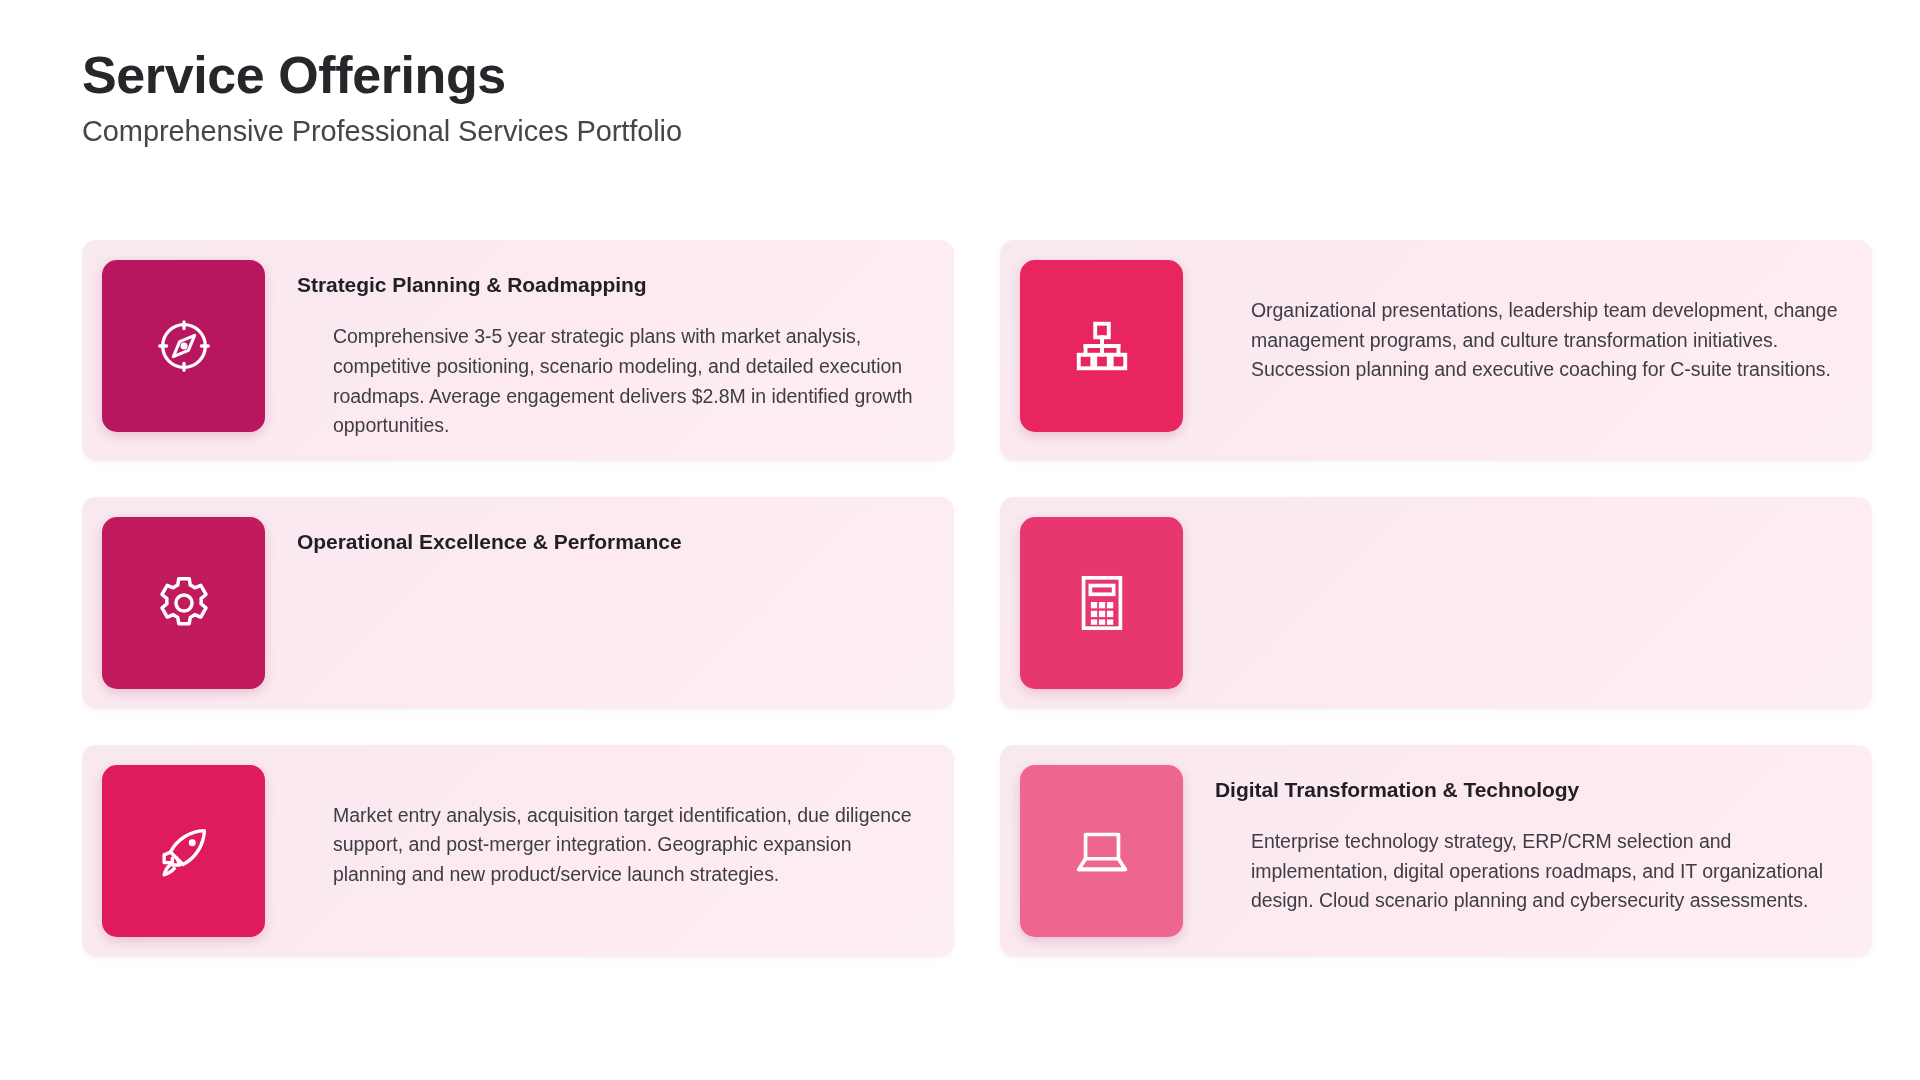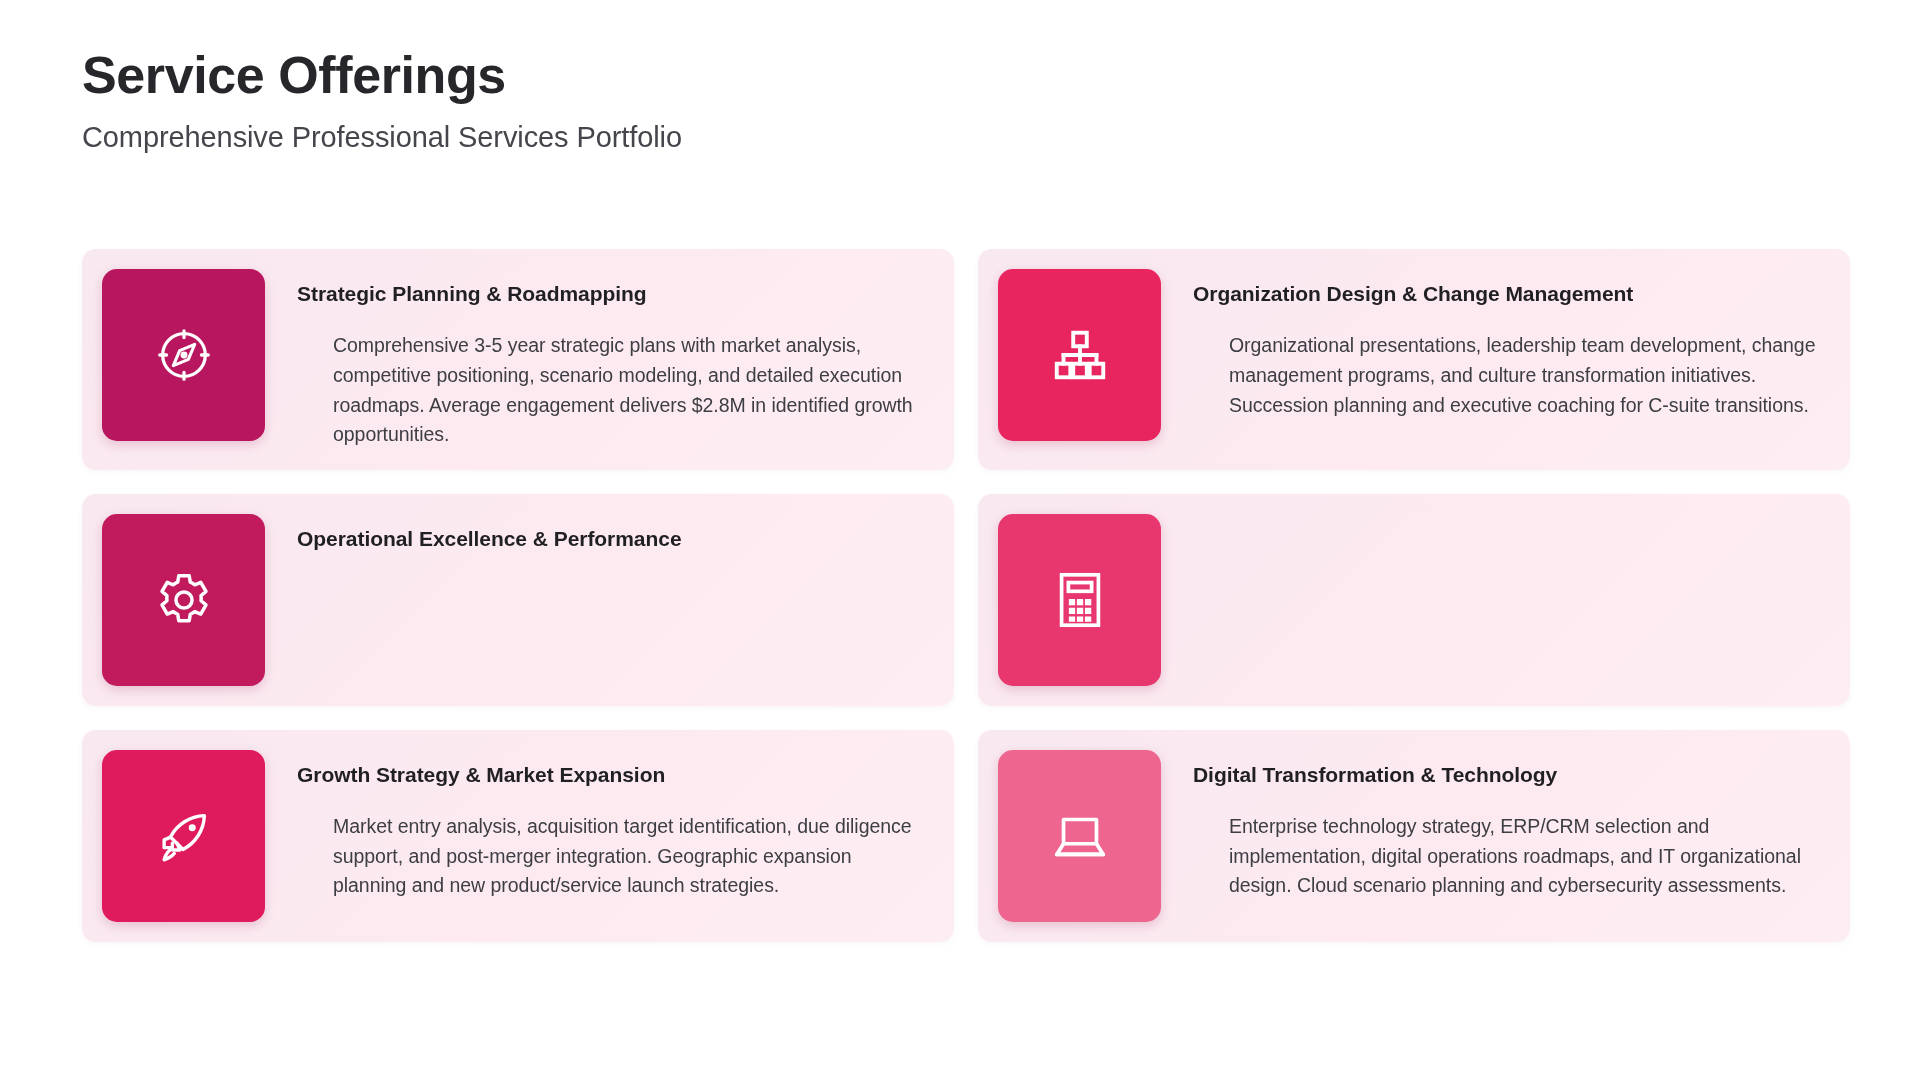--- a/index.html
+++ b/index.html
@@ -30,40 +30,39 @@
   .page-title {
     font-size: 52px;
     font-weight: 700;
     color: #26262b;
     letter-spacing: -0.4px;
     line-height: 1.12;
     white-space: nowrap;
   }
 
   .page-subtitle {
-    margin-top: 16px;
+    margin-top: 10px;
     font-size: 29px;
     font-weight: 400;
     color: #45464c;
     letter-spacing: -0.1px;
     line-height: 1.2;
     white-space: nowrap;
   }
 
   
   .grid {
     position: absolute;
     left: 82px;
-    top: 249px;
+    top: 240px;
     width: 1790px;
     display: grid;
     grid-template-columns: 872px 872px;
     column-gap: 46px;
     row-gap: 36px;
-    gap: 24px;
   }
 
   .card {
     position: relative;
     display: flex;
     align-items: flex-start;
     background: linear-gradient(135deg, #f8e8f0 0%, #fdeaf1 55%, #fdeef3 100%);
     border-radius: 14px;
     padding: 20px 26px 20px 20px;
     min-height: 198px;
@@ -154,21 +153,20 @@
           <rect x="25" y="41" width="14" height="14"></rect>
           <rect x="42" y="41" width="14" height="14"></rect>
           <line x1="32" y1="23" x2="32" y2="32"></line>
           <line x1="15" y1="32" x2="49" y2="32"></line>
           <line x1="15" y1="32" x2="15" y2="41"></line>
           <line x1="32" y1="32" x2="32" y2="41"></line>
           <line x1="49" y1="32" x2="49" y2="41"></line>
         </svg>
       </div>
       <div class="card-body">
-        <div class="card-title">Organization Design &amp; Change Management</div>
         <div class="card-desc">Organizational presentations, leadership team development, change management programs, and culture transformation initiatives. Succession planning and executive coaching for C-suite transitions.</div>
       </div>
     </div>
 
     <div class="card left">
       <div class="icon-tile" style="background:#C11B5E;">
         <svg viewBox="0 0 64 64" fill="none" stroke="#ffffff" stroke-width="3.6" stroke-linejoin="round" stroke-linecap="round">
           <path d="M26.6 7 h10.8 l1.1 6.6 a19.6 19.6 0 0 1 4.6 2.7 l6.2-2.5 l5.4 9.4 l-5.1 4.3 a19.6 19.6 0 0 1 0 5.3 l5.1 4.3 l-5.4 9.4 l-6.2-2.5 a19.6 19.6 0 0 1-4.6 2.7 l-1.1 6.6 h-10.8 l-1.1-6.6 a19.6 19.6 0 0 1-4.6-2.7 l-6.2 2.5 l-5.4-9.4 l5.1-4.3 a19.6 19.6 0 0 1 0-5.3 l-5.1-4.3 l5.4-9.4 l6.2 2.5 a19.6 19.6 0 0 1 4.6-2.7 Z"></path>
           <circle cx="32" cy="32" r="8.3"></circle>
         </svg>
@@ -202,21 +200,20 @@
       <div class="icon-tile" style="background:#E01B5D;">
         <svg viewBox="0 0 64 64" fill="none" stroke="#ffffff" stroke-width="3.5" stroke-linejoin="round" stroke-linecap="round">
           <path d="M24.5 39.5 L18 33 C25 20 38 11.5 53 11 C52.5 26 44 39 31 46 Z"></path>
           <circle cx="40.5" cy="23.5" r="3.6" fill="#ffffff" stroke="none"></circle>
           <path d="M18.2 33.2 L11.5 36 L11.5 44 L19 44"></path>
           <path d="M24.8 39.6 L27.8 46.5 L20 46.5 L20 39.5"></path>
           <path d="M18 46 C14.5 49 12.5 52.5 11.5 56.5 C15.5 55.5 19 53.5 22 50"></path>
         </svg>
       </div>
       <div class="card-body">
-        <div class="card-title">Growth Strategy &amp; Market Expansion</div>
         <div class="card-desc">Market entry analysis, acquisition target identification, due diligence support, and post-merger integration. Geographic expansion planning and new product/service launch strategies.</div>
       </div>
     </div>
 
     <div class="card right">
       <div class="icon-tile" style="background:#EE6690;">
         <svg viewBox="0 0 64 64" fill="none" stroke="#ffffff" stroke-width="3.8" stroke-linejoin="round" stroke-linecap="round">
           <rect x="15" y="15" width="34" height="25"></rect>
           <path d="M15 40 L8 51 h48 L49 40"></path>
           <path d="M8 51 h48"></path>

